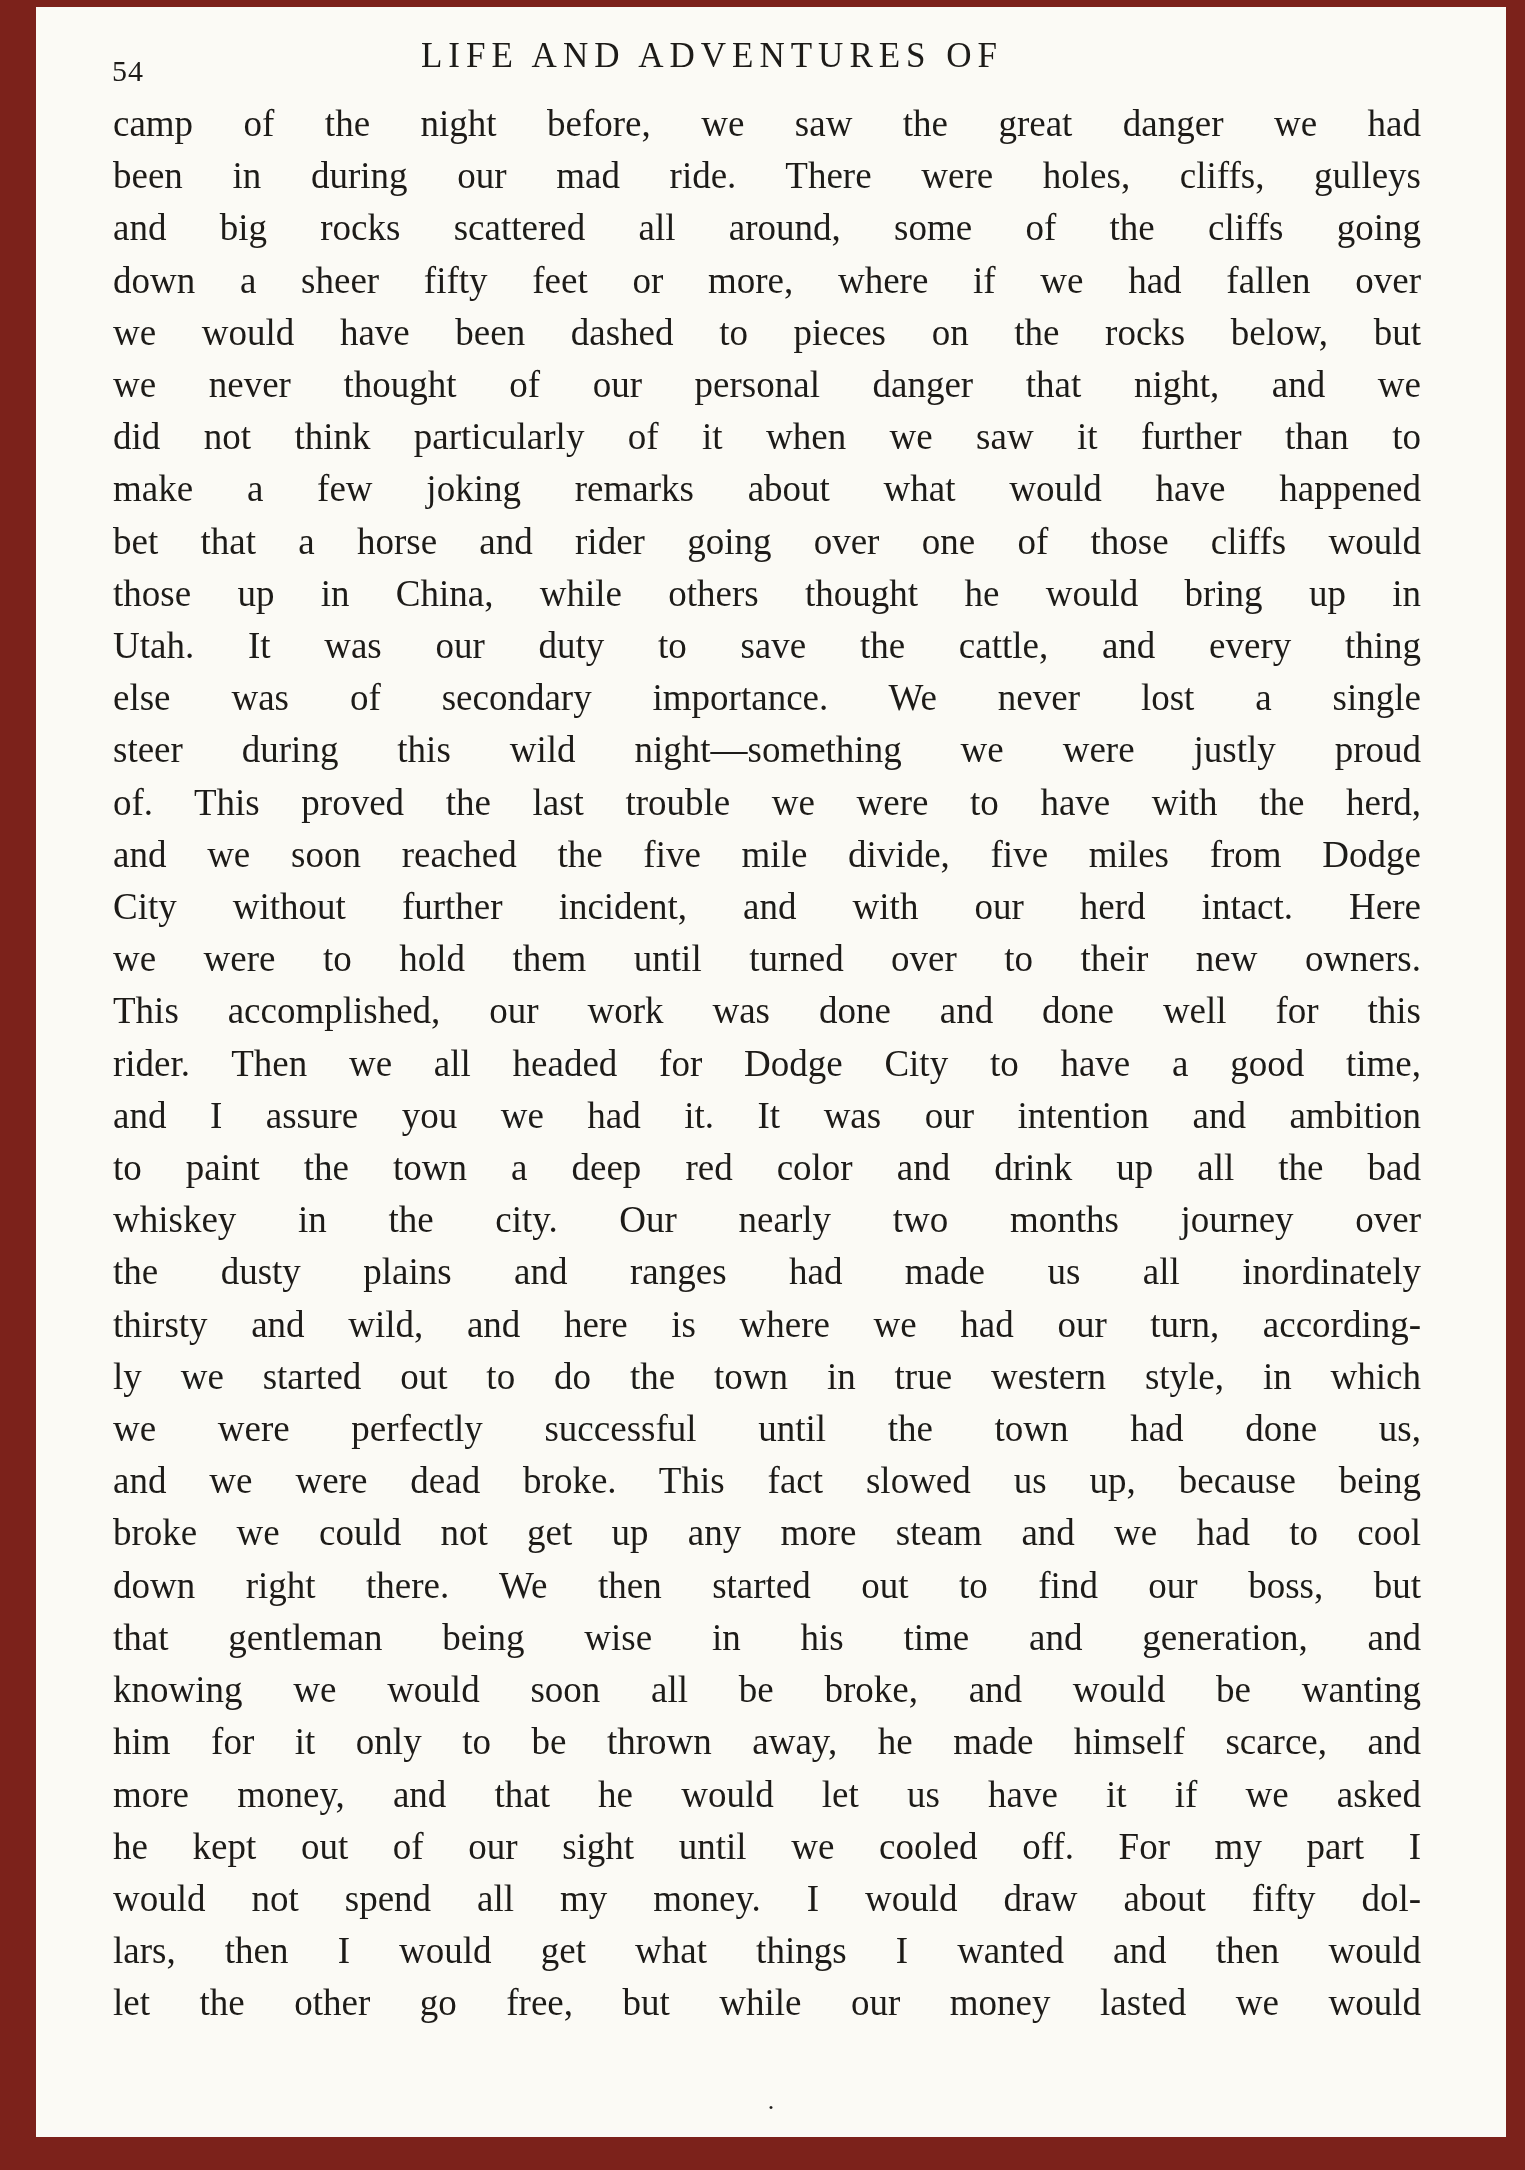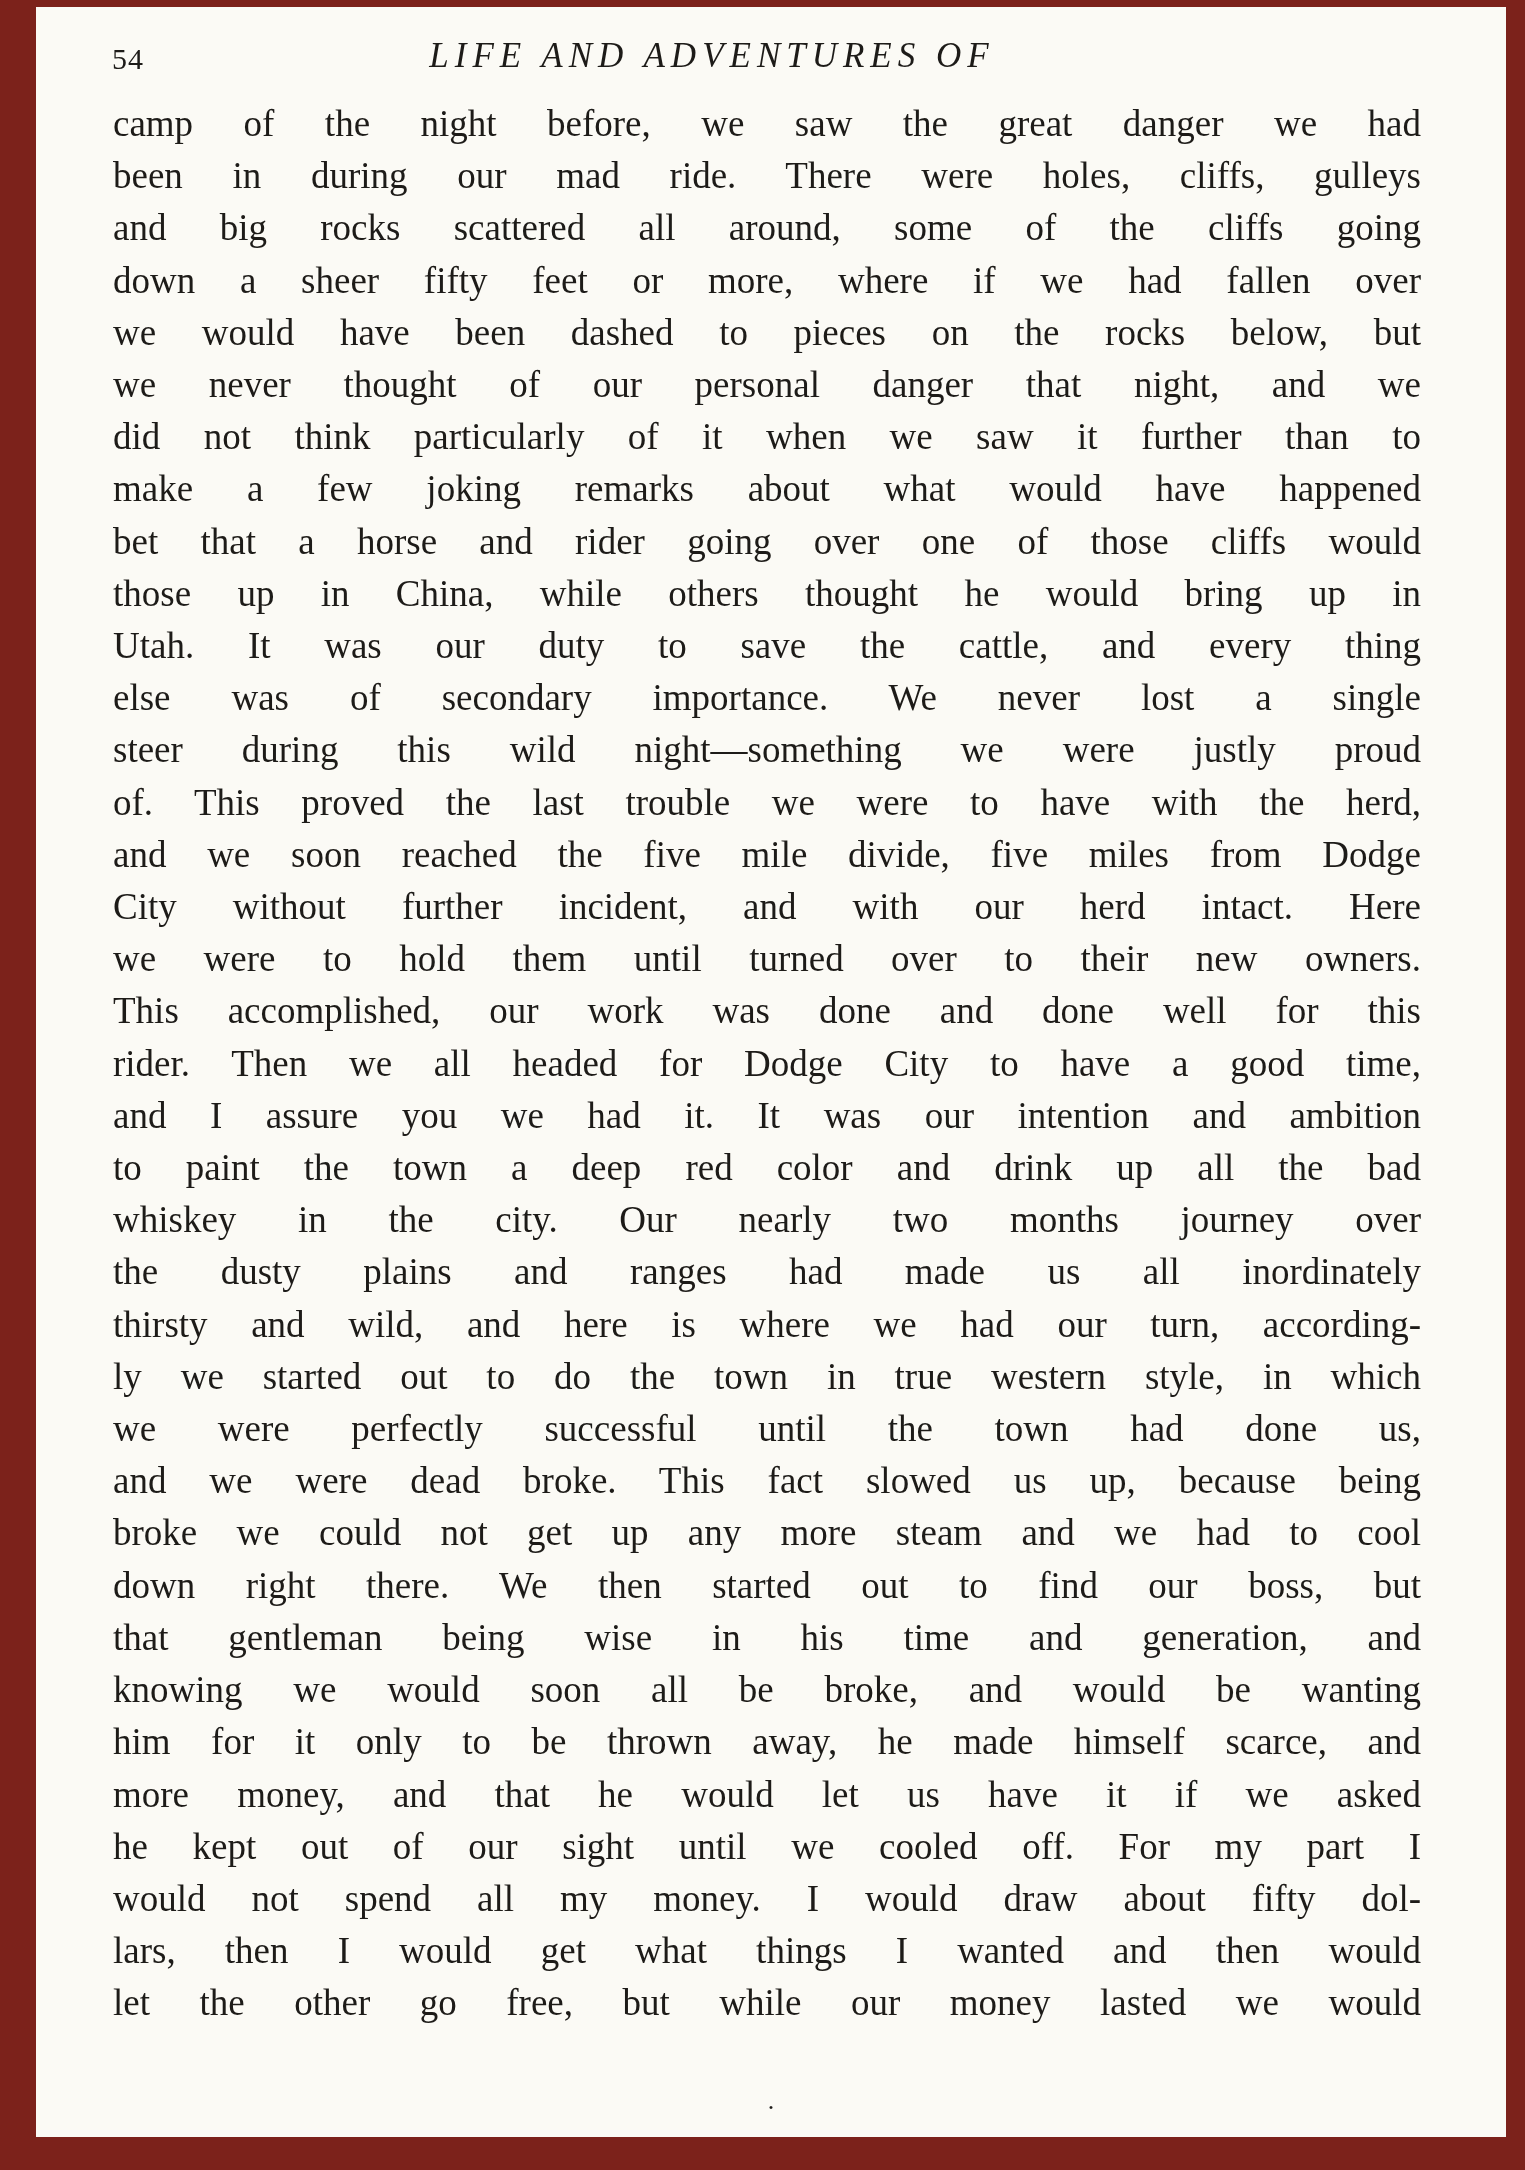--- a/index.html
+++ b/index.html
@@ -17,27 +17,27 @@
     color:var(--ink);
     overflow:hidden;
   }
   .edge{ position:absolute; background:var(--edge); }
   .edge-top{ top:0; left:0; width:100%; height:7px; }
   .edge-left{ top:0; left:0; width:36px; height:100%; }
   .edge-right{ top:0; right:0; width:19px; height:100%; }
   .edge-bottom{ bottom:0; left:0; width:100%; height:33px; }
 
   .page-number{
-    position:absolute; top:42px; left:112px;
+    position:absolute; top:54px; left:112px;
     font-size:30px; letter-spacing:1px;
   }
   .running-header{
     position:absolute; top:36px; left:36px; width:1352px;
     text-align:center;
-    font-size:35px; letter-spacing:6px;font-style:italic;
+    font-size:35px; letter-spacing:6px;
   }
   .body-text{
     position:absolute; top:98px; left:113px; width:1308px;
   }
   .text-line{
     font-size:37px;
     line-height:52.2px;
     text-align:justify;
     text-align-last:justify;
   }

